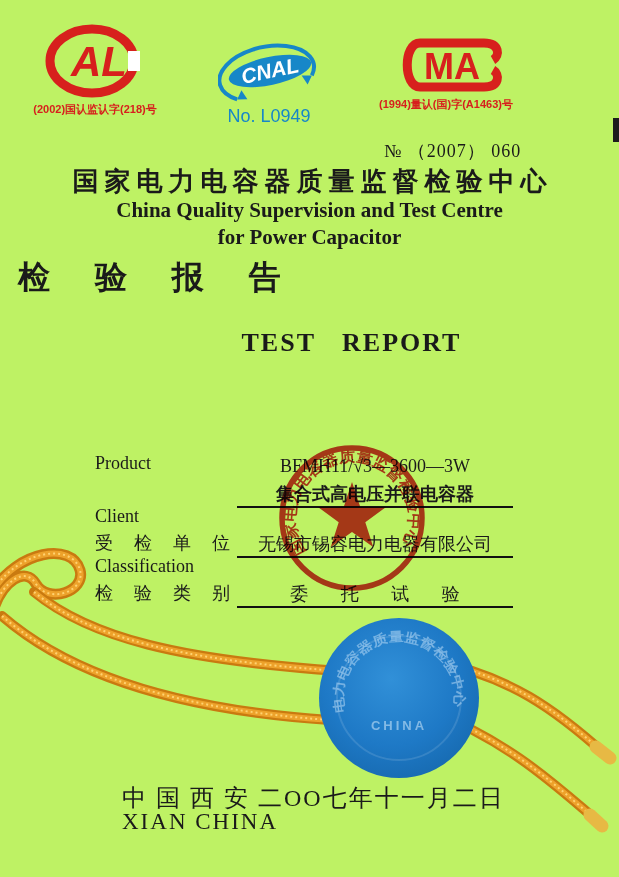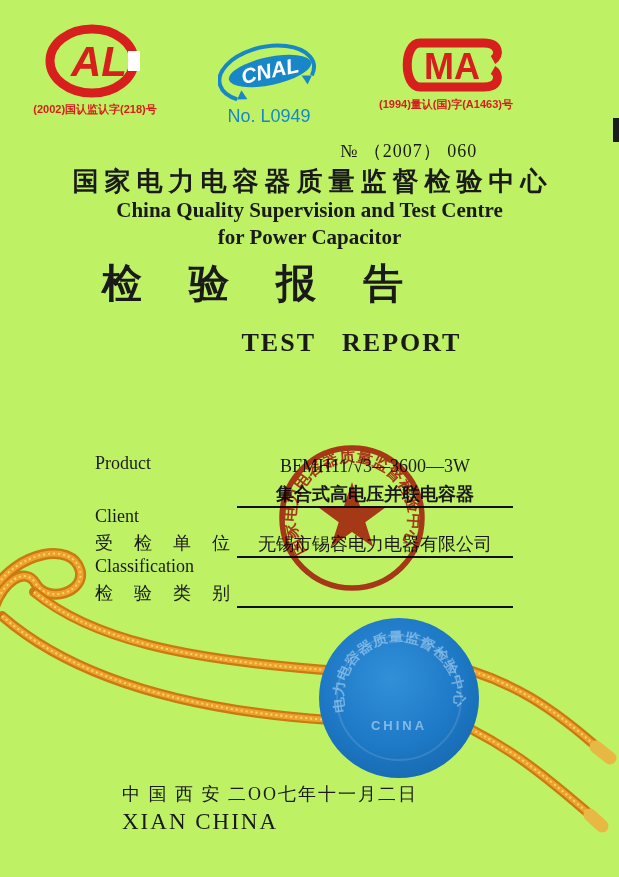--- a/index.html
+++ b/index.html
@@ -6,40 +6,40 @@
   .page{
     position:relative;width:619px;height:877px;margin:0 auto;background:#bef264;
     overflow:hidden;font-family:"Liberation Serif", serif;color:#1a1a1a;
   }
   .abs{position:absolute;}
   
   .red-caption{font-family:"Liberation Sans", sans-serif;font-size:11px;font-weight:bold;
     color:#d7201d;text-align:center;letter-spacing:0;}
   .cnal-caption{font-family:"Liberation Sans", sans-serif;font-size:18px;color:#1787c8;text-align:center;}
   
-  .report-no{font-size:18px;letter-spacing:1px;font-family:"Liberation Serif", serif;}
+  .report-no{font-size:18px;letter-spacing:1px;font-family:"Liberation Serif", serif;margin-left:44px;}
   
   .title-cn{left:0;width:619px;top:164px;text-align:center;font-size:26px;font-weight:bold;
     letter-spacing:6px;text-indent:6px;font-family:"Liberation Sans", sans-serif;}
   .title-en1{left:0;width:619px;top:198px;text-align:center;font-size:21px;font-weight:bold;}
   .title-en2{left:0;width:619px;top:225px;text-align:center;font-size:21px;font-weight:bold;}
   
-  .big-cn{left:0;width:505px;top:256px;text-align:center;font-size:40px;font-weight:900;
+  .big-cn{left:0;width:505px;top:256px;font-size:32px;font-weight:900;
     letter-spacing:18px;text-indent:18px;font-family:"Liberation Sans", sans-serif;}
   .test-report{left:0;width:619px;top:328px;text-align:center;font-size:26px;font-weight:bold;
     word-spacing:18px;letter-spacing:2px;padding-left:42px;}
   
   .flabel-en{font-size:18px;}
   .flabel-cn{font-size:18px;letter-spacing:8px;font-family:"Liberation Sans", sans-serif;}
   .fvalue{left:237px;width:276px;text-align:center;font-size:18px;}
   .fvalue-bold{font-weight:600;}
   .underline{left:237px;width:276px;border-top:2px solid #111;height:0;}
   .spread{letter-spacing:14px;text-indent:14px;}
   
-  .footer-cn{left:122px;top:782px;font-size:18px;letter-spacing:2px;}
+  .footer-cn{left:122px;top:782px;font-size:24px;letter-spacing:2px;}
   .footer-en{left:122px;top:809px;font-size:23px;letter-spacing:2px;}
   
   .stamp{mix-blend-mode:multiply;opacity:.88;}
   
   .scan-mark{left:613px;top:118px;width:6px;height:24px;background:#1c1c1c;}
 </style>
 </head>
 <body>
 
 <div class="page">
@@ -84,20 +84,21 @@
   <div class="abs fvalue fvalue-bold" style="top:482px">集合式高电压并联电容器</div>
   <div class="abs underline" style="top:506px"></div>
 
   <div class="abs flabel-en" style="left:95px;top:506px">Client</div>
   <div class="abs flabel-cn" style="left:95px;top:531px">受 检 单 位</div>
   <div class="abs fvalue" style="top:532px">无锡市锡容电力电器有限公司</div>
   <div class="abs underline" style="top:556px"></div>
 
   <div class="abs flabel-en" style="left:95px;top:556px">Classification</div>
   <div class="abs flabel-cn" style="left:95px;top:581px">检 验 类 别</div>
+  <div class="abs fvalue spread" style="top:582px">委 托 试 验</div>
   <div class="abs underline" style="top:606px"></div>
 
   <svg class="abs stamp" style="left:274px;top:440px" width="156" height="156" viewBox="-78 -78 156 156">
     <circle r="70" fill="none" stroke="#d7201d" stroke-width="5.5"></circle>
     <path id="stampArc" d="M -46,34 A 57 57 0 1 1 46,34" fill="none"></path>
     <text font-size="16" font-weight="bold" fill="#d7201d" font-family="Liberation Sans, sans-serif">
       <textPath href="#stampArc" textLength="242" lengthAdjust="spacingAndGlyphs">国家电力电容器质量监督检验中心</textPath>
     </text>
     <polygon fill="#d7201d" points="0,-36 8.2,-11.3 34.2,-11.1 13.3,4.3 21.2,29.1 0,14 -21.2,29.1 -13.3,4.3 -34.2,-11.1 -8.2,-11.3"></polygon>
   </svg>

